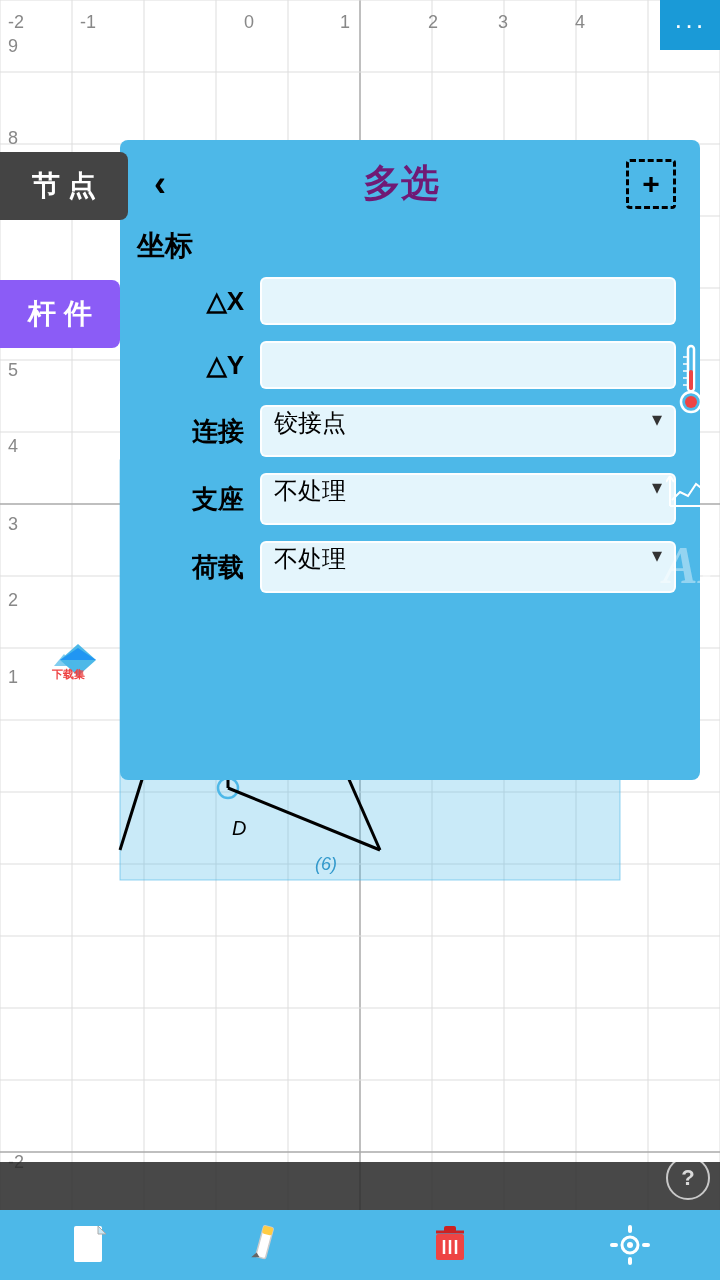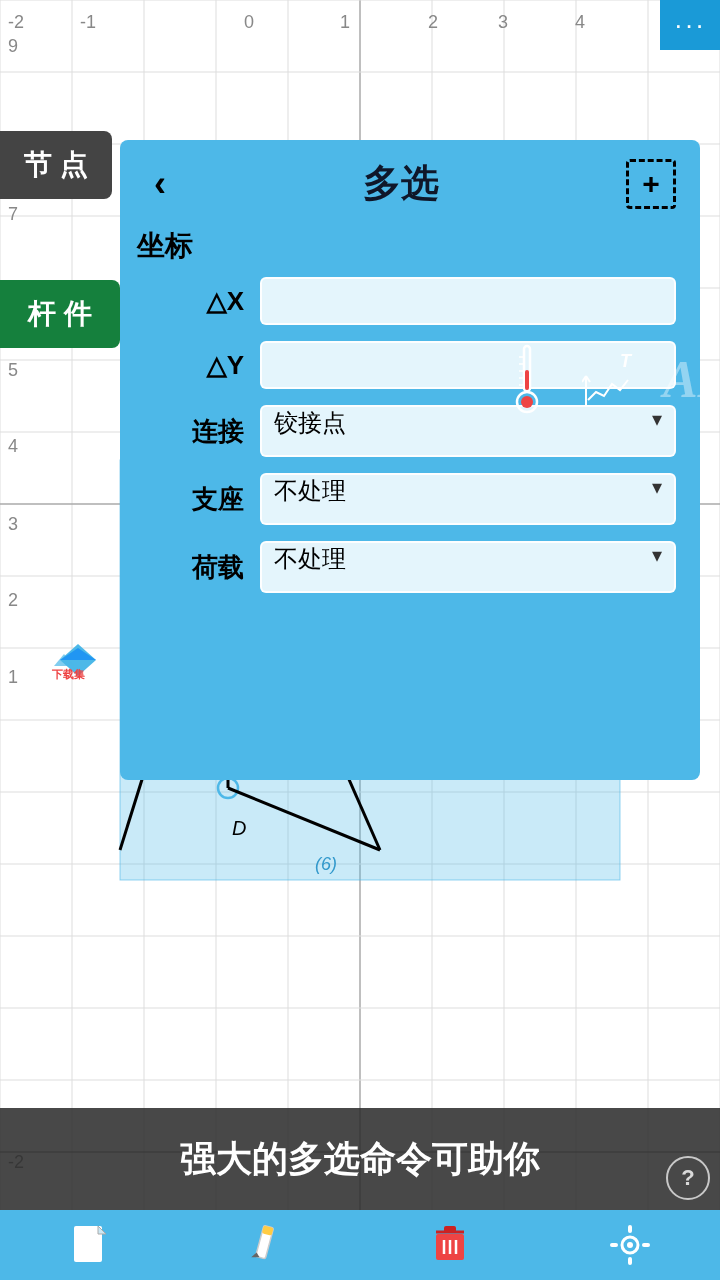--- a/index.html
+++ b/index.html
@@ -21,41 +21,41 @@
       background: #1a9ad7;
       display: flex;
       align-items: center;
       justify-content: center;
       z-index: 10;
     }
 
     
     .side-tab-node {
       position: absolute;
-      top: 131px;
+      top: 152px;
       left: 0;
-      width: 112px;
+      width: 128px;
       background: #444;
       color: #fff;
       font-size: 28px;
       font-weight: bold;
       text-align: center;
       padding: 16px 10px;
       border-radius: 0 8px 8px 0;
       z-index: 20;
       writing-mode: horizontal-lr;
       line-height: 1.3;
     }
 
     .side-tab-member {
       position: absolute;
       top: 280px;
       left: 0;
       width: 120px;
-      background: #15803d;
+      background: #8b5cf6;
       color: #fff;
       font-size: 28px;
       font-weight: bold;
       text-align: center;
       padding: 16px 10px;
       border-radius: 0 8px 8px 0;
       z-index: 20;
       line-height: 1.3;
     }
 
@@ -76,21 +76,21 @@
     .panel-header {
       display: flex;
       align-items: center;
       justify-content: space-between;
       padding: 18px 24px 10px 24px;
     }
 
     .panel-title {
       font-size: 38px;
       font-weight: bold;
-      color: #0f172a;
+      color: #701a75;
       text-align: center;
       flex: 1;
     }
 
     .back-btn {
       font-size: 36px;
       color: #000;
       cursor: pointer;
       font-weight: bold;
       padding: 4px 10px;
@@ -376,21 +376,21 @@
 
   <div class="form-row">
     <div class="form-label">荷载</div>
     <div class="form-select">
       <span class="form-select-text">不处理</span>
       <span class="chevron">▾</span>
     </div>
   </div>
 </div>
 
-<div style="position:absolute; right:2px; top:340px; z-index:16; display:flex; flex-direction:row; align-items:center; gap:30px;">
+<div style="position:absolute; right:2px; top:340px; z-index:16; display:flex; flex-direction:column; align-items:center; gap:30px;">
 
   <div style="width:48px; height:80px; display:flex; align-items:center; justify-content:center;">
     <svg width="36" height="76" viewBox="0 0 36 76">
       <rect x="15" y="4" width="6" height="45" rx="3" fill="none" stroke="white" stroke-width="2.5"></rect>
       <rect x="16" y="28" width="4" height="20" rx="2" fill="#e44"></rect>
       <circle cx="18" cy="60" r="10" fill="none" stroke="white" stroke-width="2.5"></circle>
       <circle cx="18" cy="60" r="6" fill="#e44"></circle>
 
       <line x1="14" y1="15" x2="10" y2="15" stroke="white" stroke-width="1.5"></line>
       <line x1="14" y1="22" x2="10" y2="22" stroke="white" stroke-width="1.5"></line>
@@ -421,21 +421,20 @@
     <polygon points="10,20 28,8 46,20" fill="#2196F3"></polygon>
     <text x="2" y="38" font-size="11" fill="#e44" font-weight="bold">下载集</text>
   </svg>
   <div style="display:flex; flex-direction:column;">
     <span style="font-size:14px; color:#e44; font-weight:bold;">下载集</span>
     <span style="font-size:13px; color:#666;">xzji.com</span>
   </div>
 </div>
 
 <div class="bottom-banner">
-  <div class="banner-text">强大的多选命令可助你</div>
 </div>
 
 <div class="help-icon">?</div>
 
 <div class="bottom-toolbar">
 
   <div class="toolbar-icon">
     <svg width="40" height="46" viewBox="0 0 40 46">
       <rect x="4" y="4" width="28" height="36" rx="2" fill="white" stroke="none"></rect>
       <polygon points="28,4 36,12 28,12" fill="#cce8f4"></polygon>

